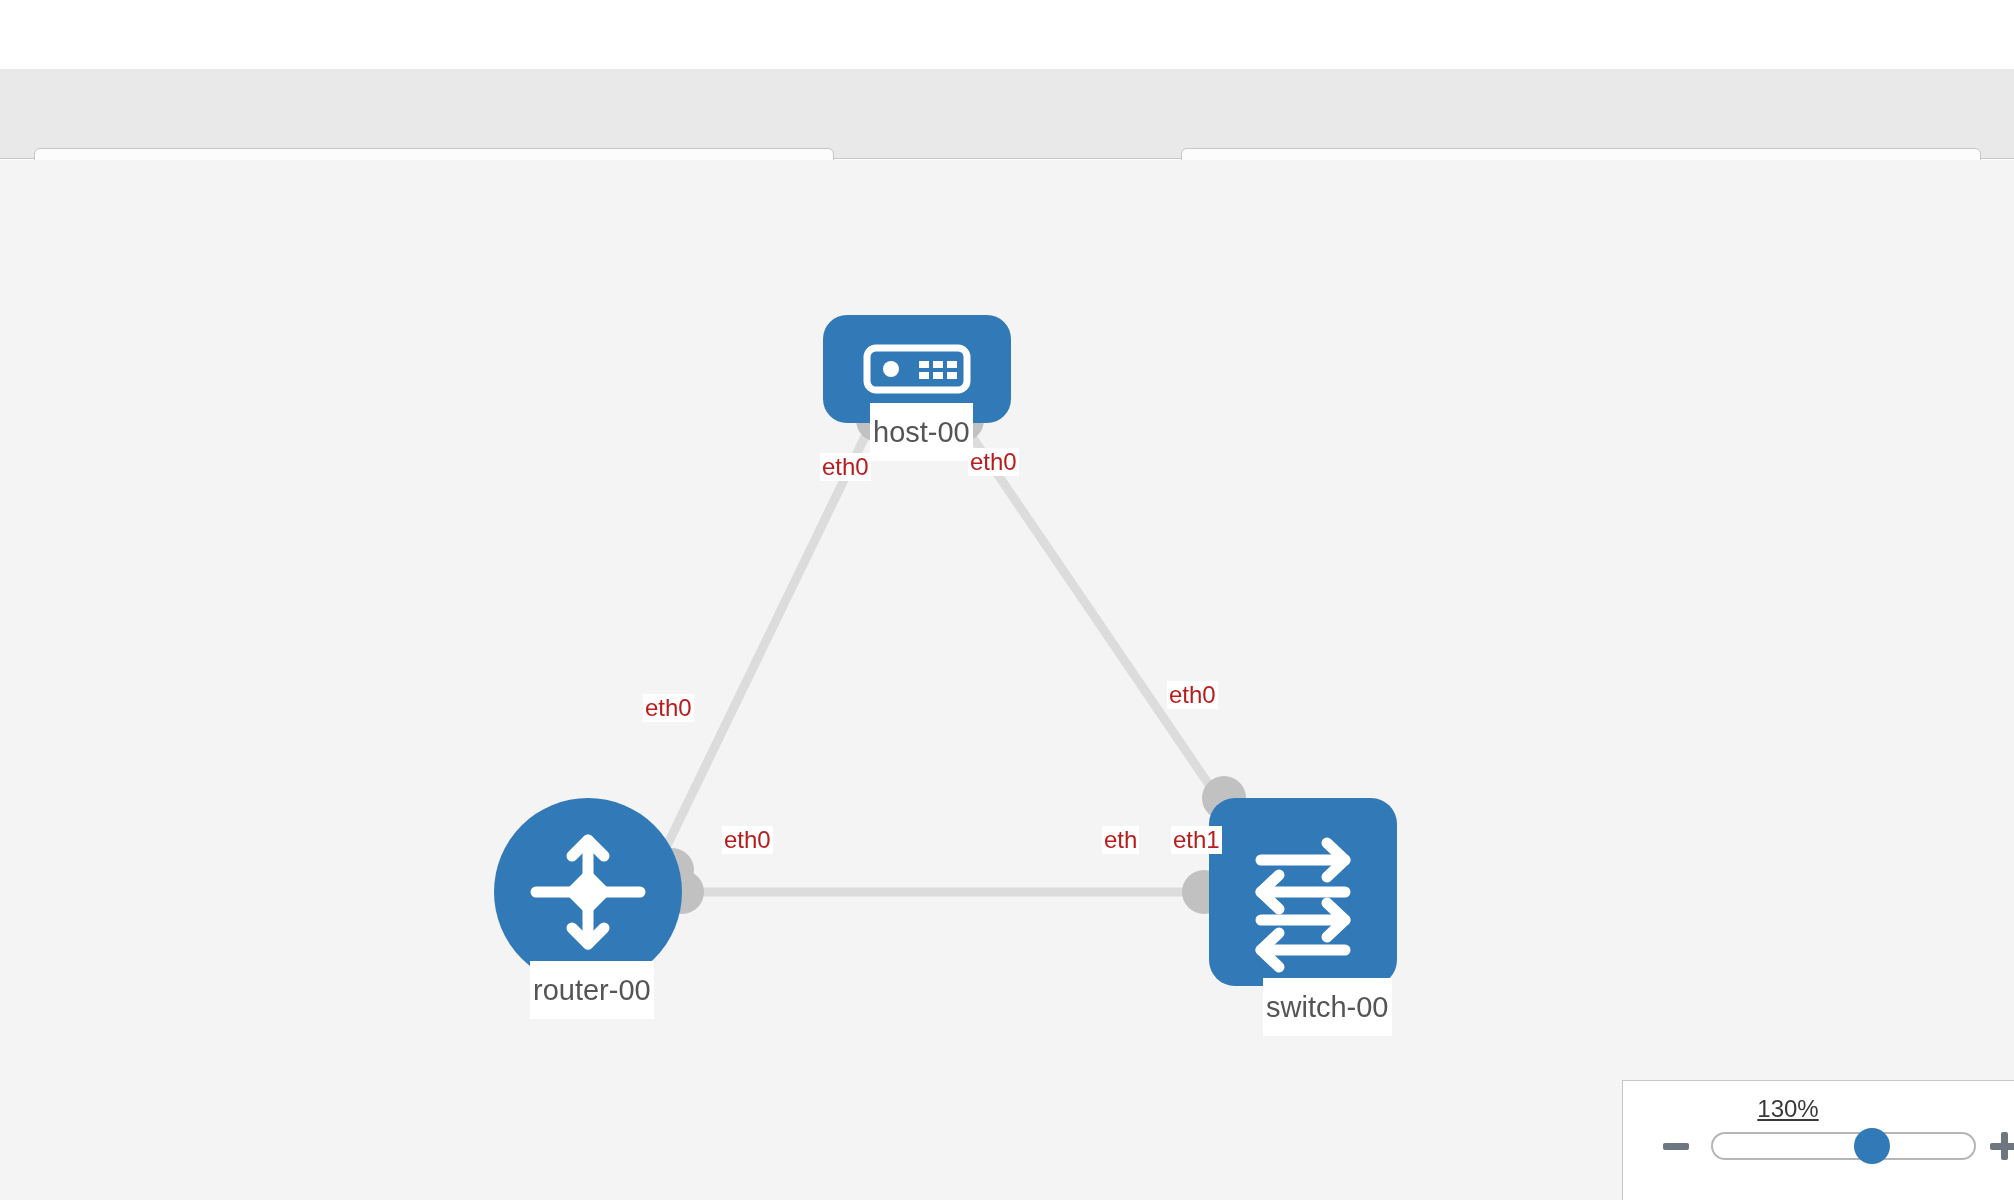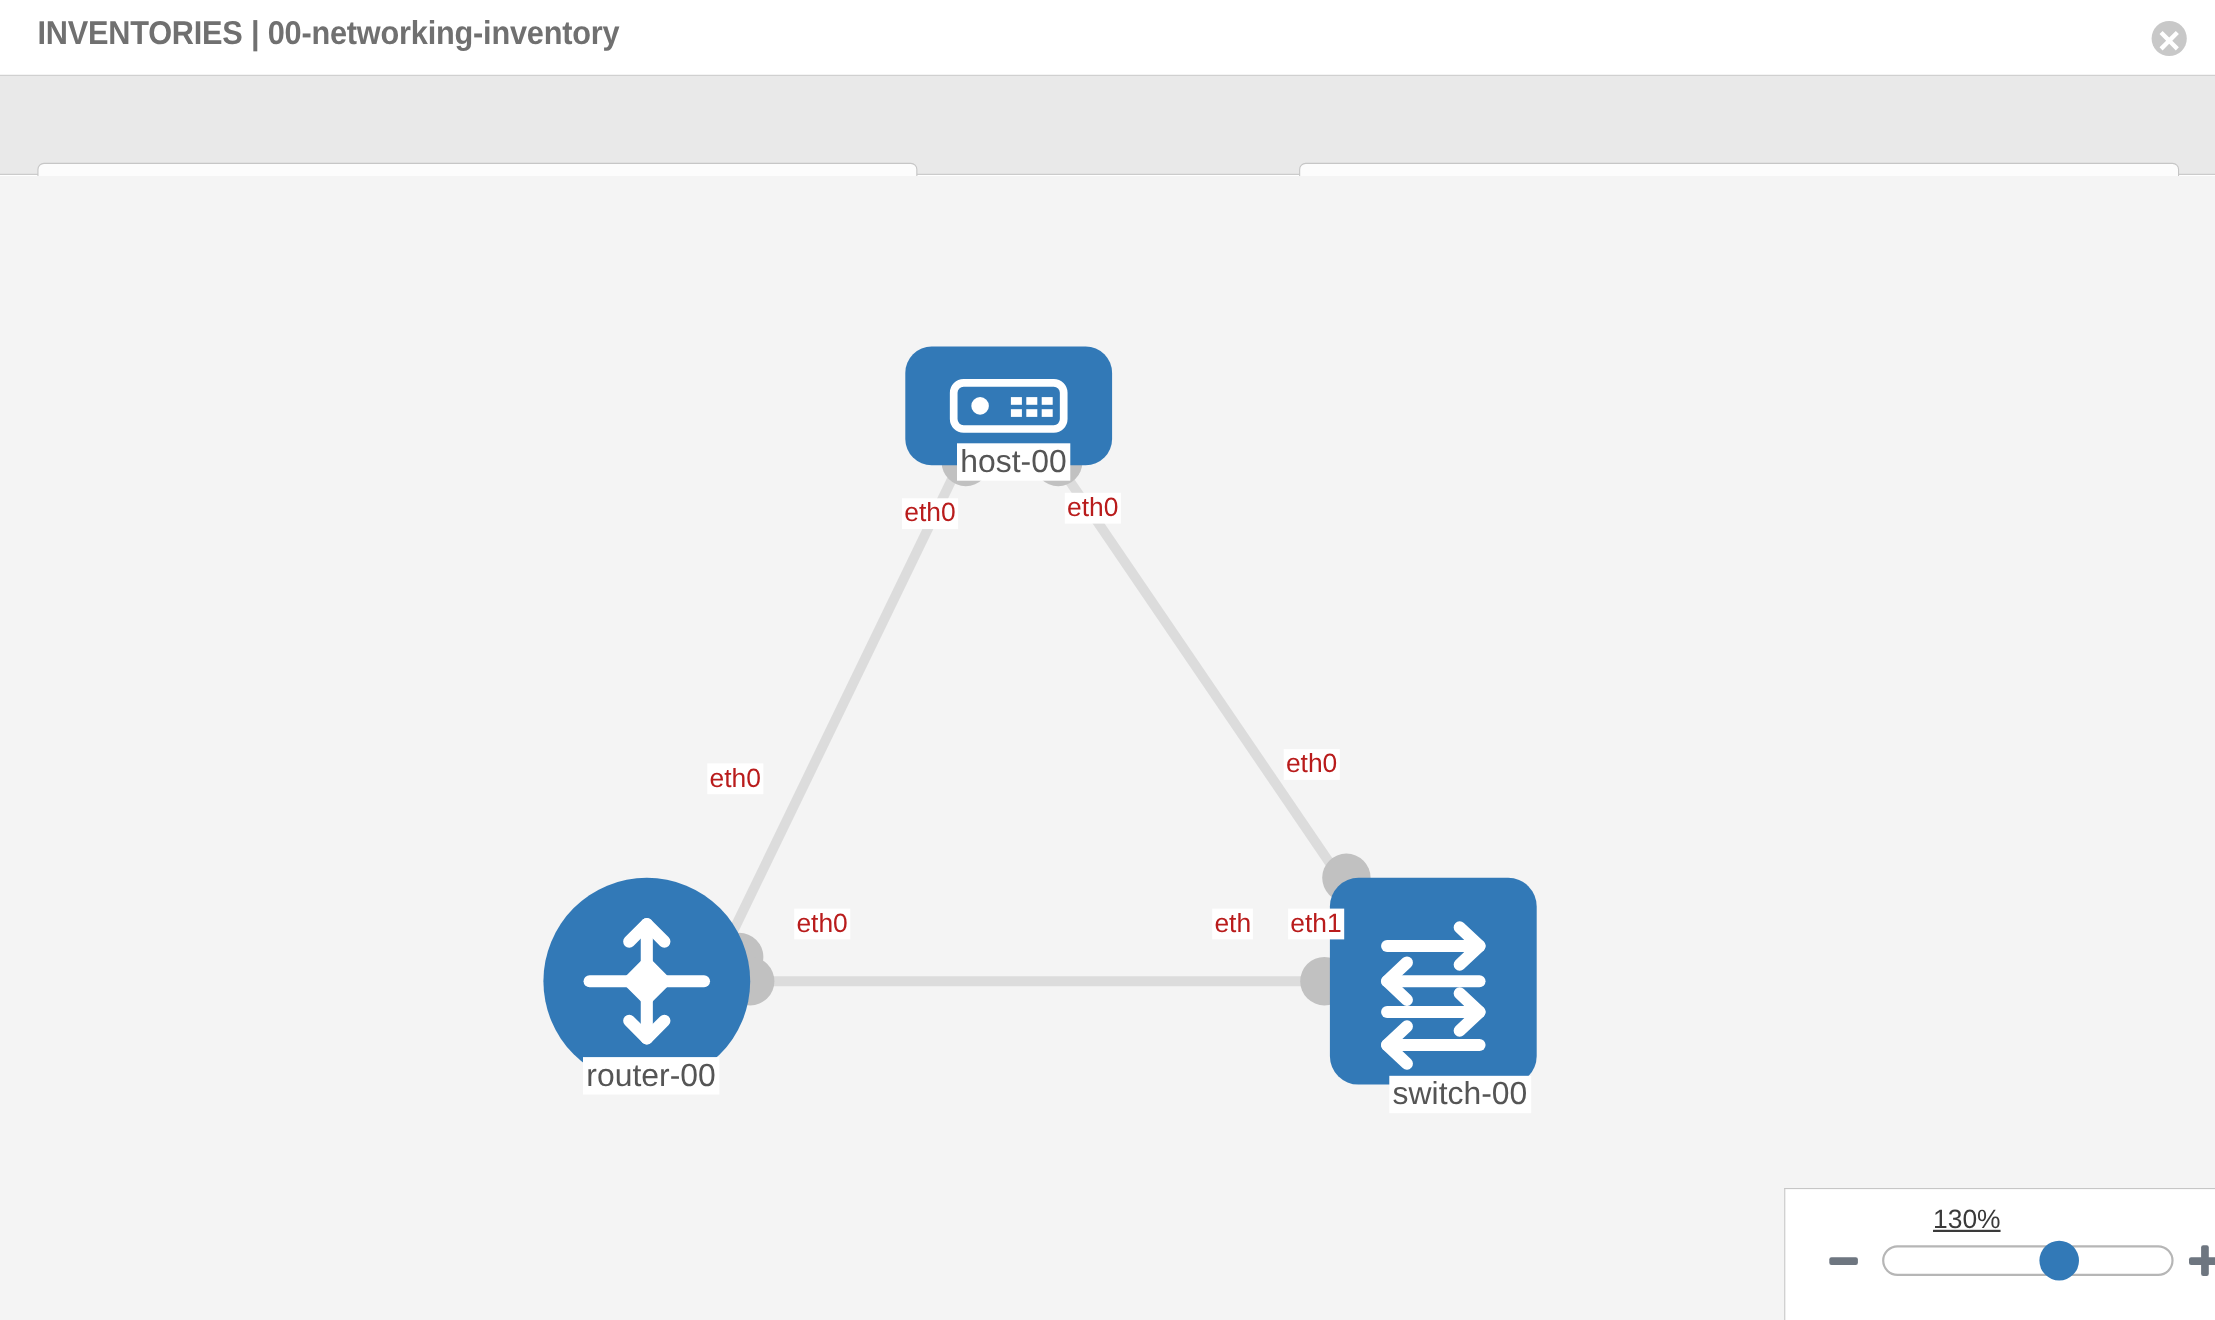--- a/index.html
+++ b/index.html
@@ -128,21 +128,21 @@
   .node-shape svg { display: block; }
 
   .node-label {
     position: absolute;
     white-space: nowrap;
     background: #ffffff;
     color: #555555;
     font-family: "Liberation Sans", sans-serif;
     font-size: 29px;
     line-height: 34px;
-    padding: 0 3px;
+    padding: 12px 3px;
   }
 
   
   #node-host { left: 823px; top: 155px; }
   #node-host .node-shape {
     left: 0; top: 0;
     width: 188px; height: 108px;
     border-radius: 24px;
   }
   #node-host .node-label { left: 47px; top: 88px; }
@@ -244,29 +244,20 @@
     border-radius: 2px;
   }
   .zoom-plus::before { left: 0; top: 11px; width: 28px; height: 7px; }
   .zoom-plus::after  { left: 11px; top: 0; width: 7px; height: 28px; }
 </style>
 </head>
 <body>
 
 <div id="app">
 
-  <div class="header">
-    <div class="header-title">INVENTORIES | 00-networking-inventory</div>
-    <button class="close-btn">
-      <svg viewBox="0 0 32 32" aria-hidden="true">
-        <path d="M10 9.2 L16 15.2 L22 9.2 L24.8 12 L18.8 18 L24.8 24 L22 26.8 L16 20.8
-                 L10 26.8 L7.2 24 L13.2 18 L7.2 12 Z" fill="#ffffff"></path>
-      </svg>
-    </button>
-  </div>
 
   <div class="toolbar">
 
     <div class="select-box" id="actions-select">
       <span class="sel-text">ACTIONS</span>
       <span class="caret"></span>
     </div>
 
     <div class="tool-icon" id="wrench-icon">
       <svg viewBox="0 0 36 36" aria-hidden="true">

